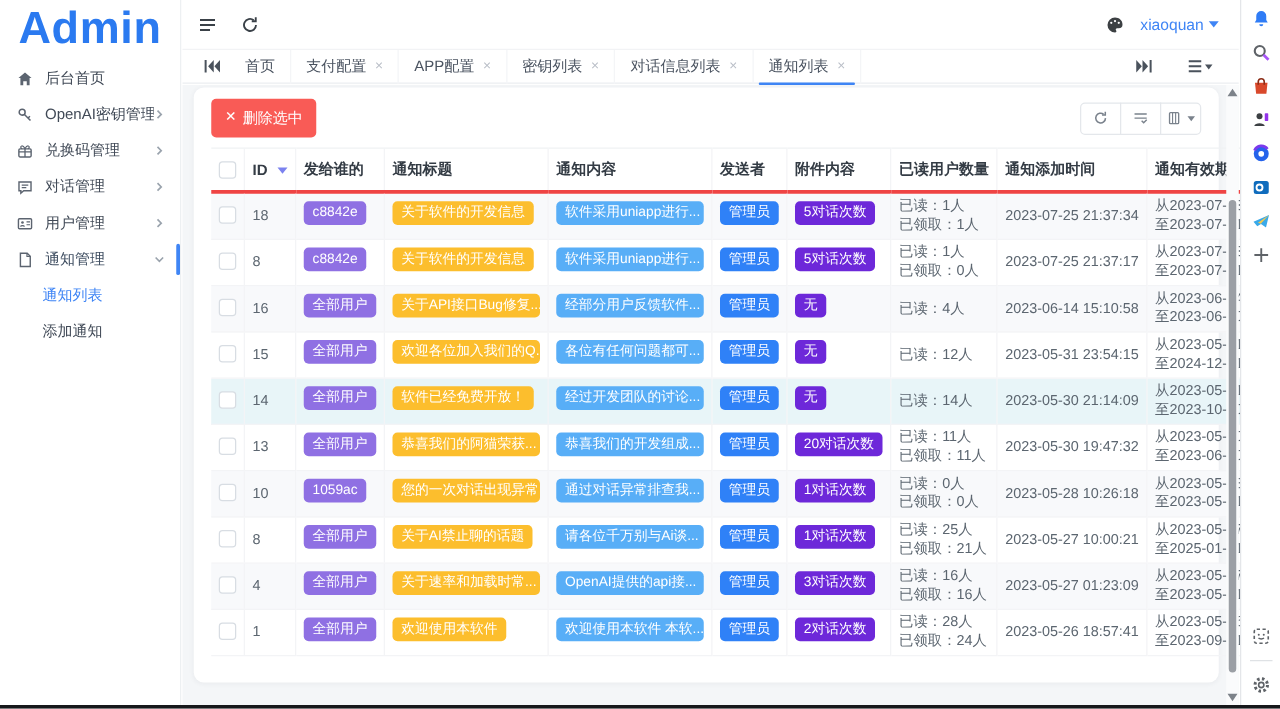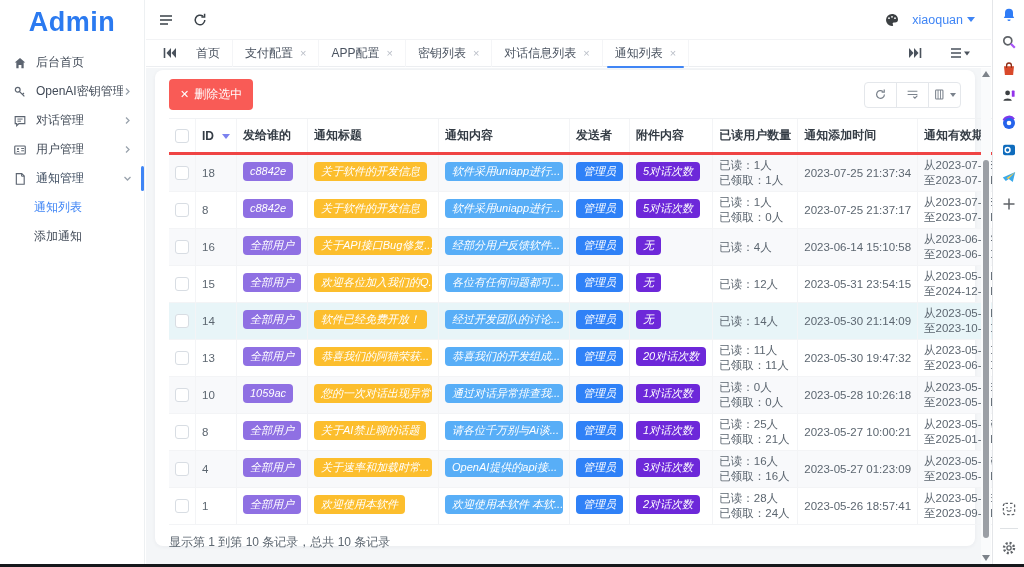--- a/index.html
+++ b/index.html
@@ -2,21 +2,21 @@
 <html><head>
 <meta charset="utf-8">
 <style>
   * { margin:0; padding:0; box-sizing:border-box; }
   html,body { width:1024px; height:567px; overflow:hidden; }
   body { font-family:"Liberation Sans","DejaVu Sans",sans-serif; background:#fff; position:relative; font-size:12px; color:#4a5360; }
   svg { display:block; }
 
   
   .sidebar { position:absolute; left:0; top:0; width:145px; height:564px; background:#fff; border-right:1px solid #edf0f2; z-index:3; }
-  .logo { height:44px; display:flex; align-items:center; justify-content:center; color:#2b7af0; font-size:27px; font-weight:bold; letter-spacing:.5px; }
+  .logo { height:44px; display:flex; align-items:center; justify-content:center; color:#2b7af0; font-size:36px; font-weight:bold; letter-spacing:.5px; }
   .side-nav { padding-top:4px; }
   .side-item { height:29px; display:flex; align-items:center; padding:0 12px 0 13px; font-size:12px; color:#414a57; cursor:pointer; position:relative; }
   .side-item .s-icon { width:14px; height:14px; margin-right:9px; color:#5c6470; flex:none; }
   .side-item .s-label { white-space:nowrap; overflow:hidden; }
   .side-item .chev { margin-left:auto; color:#9aa3ad; width:9px; height:9px; flex:none; }
   .side-item.active .s-label { color:#3e4d60; }
   .side-item.active::after { content:''; position:absolute; right:0; top:2px; bottom:2px; width:3px; background:#3f85f5; border-radius:2px; }
   .side-sub { height:29px; display:flex; align-items:center; padding-left:34px; font-size:12px; color:#414a57; cursor:pointer; }
   .side-sub.active { color:#3f85f5; }
 
@@ -51,21 +51,21 @@
 
   
   table { width:100%; border-collapse:collapse; font-size:11.5px; table-layout:auto; }
   thead th { text-align:left; padding:8px 6px; color:#343c45; font-size:12px; border-top:1px solid #f0f2f4; border-bottom:3px solid #ef4444; font-weight:bold; white-space:nowrap; }
   th + th, td + td { border-left:1px solid #f3f4f6; }
   tbody td { height:37px; padding:3px 6px; border-bottom:1px solid #f3f4f6; color:#5c6670; white-space:nowrap; line-height:15px; vertical-align:middle; }
   tbody tr:nth-child(odd) { background:#f8f9fb; }
   tbody tr.highlight { background:#e8f5f8 !important; }
   .chk { display:inline-block; width:14px; height:14px; border:1px solid #d8dde3; border-radius:3px; background:#fff; cursor:pointer; vertical-align:middle; }
   .sort-caret { display:inline-block; width:0; height:0; border-left:4px solid transparent; border-right:4px solid transparent; border-top:5px solid #7b82ef; margin-left:8px; vertical-align:middle; }
-  .badge { display:inline-block; padding:3px 7px; border-radius:4px; color:#fff; font-size:11px; line-height:13px; max-width:118px; overflow:hidden;font-style:italic; }
+  .badge { display:inline-block; padding:3px 7px; border-radius:4px; color:#fff; font-size:11px; line-height:13px; max-width:118px; overflow:hidden; }
   .bg-purple { background:#8f70e3; }
   .bg-yellow { background:#fcbe2d; }
   .bg-sky   { background:#58aef7; }
   .bg-blue  { background:#2f81f7; }
   .bg-light { background:#6d28d9;text-align:center; }
   .ops { display:flex; gap:5px; align-items:center; }
   .op-btn { width:24px; height:24px; border:1px solid #eaecef; background:#fcfcfd; border-radius:4px; color:#969da7; display:flex; align-items:center; justify-content:center; cursor:pointer; font-size:11px; }
   .op-btn svg { width:11px; height:11px; }
   .summary { margin-top:9px; font-size:12px; color:#5c6670; }
 
@@ -99,20 +99,35 @@
         <span class="s-label">后台首页</span>
       </div>
       <div class="side-item">
         <span class="s-icon">
           <svg viewBox="0 0 16 16">
             <circle cx="5.4" cy="5.4" r="2.7" fill="none" stroke="currentColor" stroke-width="1.4"></circle>
             <path d="M7.5 7.5l5.5 5.5M10.8 10.8l1.7-1.7" stroke="currentColor" stroke-width="1.4" fill="none"></path>
           </svg>
         </span>
         <span class="s-label">OpenAI密钥管理</span>
+        <span class="chev">
+          <svg viewBox="0 0 9 9">
+            <path d="M3 1.5L6 4.5 3 7.5" fill="none" stroke="currentColor" stroke-width="1.3"></path>
+          </svg>
+        </span>
+      </div>
+      <div class="side-item">
+        <span class="s-icon">
+          <svg viewBox="0 0 16 16">
+            <rect x="2.4" y="5.8" width="11.2" height="7.4" rx="1" fill="none" stroke="currentColor" stroke-width="1.3"></rect>
+            <path d="M2.4 8.6h11.2M8 5.8v7.4" stroke="currentColor" stroke-width="1.2"></path>
+            <path d="M5.4 5.6C4 5.6 3.6 3.6 5 3.2 6.4 2.8 8 5.6 8 5.6s1.6-2.8 3-2.4c1.4.4 1 2.4-.4 2.4" fill="none" stroke="currentColor" stroke-width="1.1"></path>
+          </svg>
+        </span>
+        <span class="s-label">兑换码管理</span>
         <span class="chev">
           <svg viewBox="0 0 9 9">
             <path d="M3 1.5L6 4.5 3 7.5" fill="none" stroke="currentColor" stroke-width="1.3"></path>
           </svg>
         </span>
       </div>
       <div class="side-item">
         <span class="s-icon">
           <svg viewBox="0 0 16 16">
             <path d="M2.5 3h11v8H6.8L4.2 13.3V11H2.5z" fill="none" stroke="currentColor" stroke-width="1.3"></path>
@@ -549,21 +564,20 @@
                     <svg viewBox="0 0 16 16" style="width: 11px; height: 11px;">
                       <path d="M3 10.6L10.6 3l2.4 2.4L5.4 13H3z" fill="none" stroke="currentColor" stroke-width="1.3"></path>
                     </svg>
                   </span>
                 </div>
               </td>
             </tr>
           </tbody>
       </table>
 
-      <div class="summary">显示第 1 到第 10 条记录，总共 10 条记录</div>
     </div>
   </div>
 </div>
 
 <div class="pagescroll">
   <span class="ps-up"></span>
   <span class="ps-thumb"></span>
   <span class="ps-down"></span>
 </div>
 

